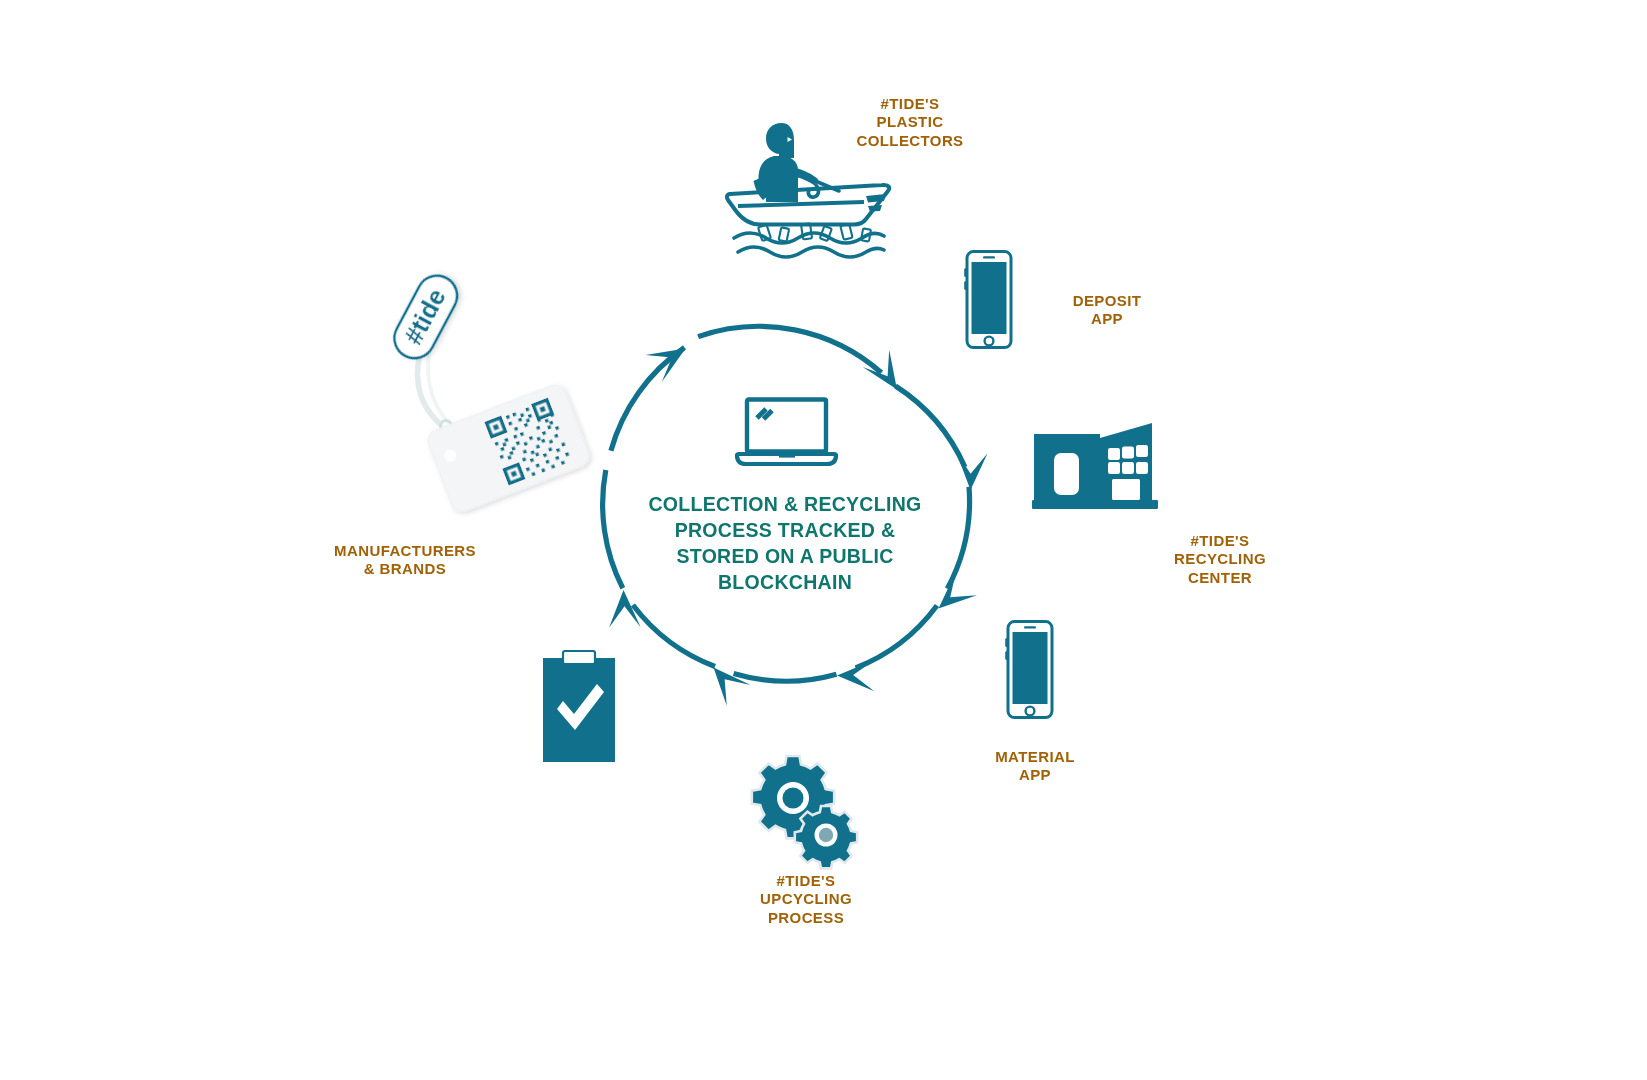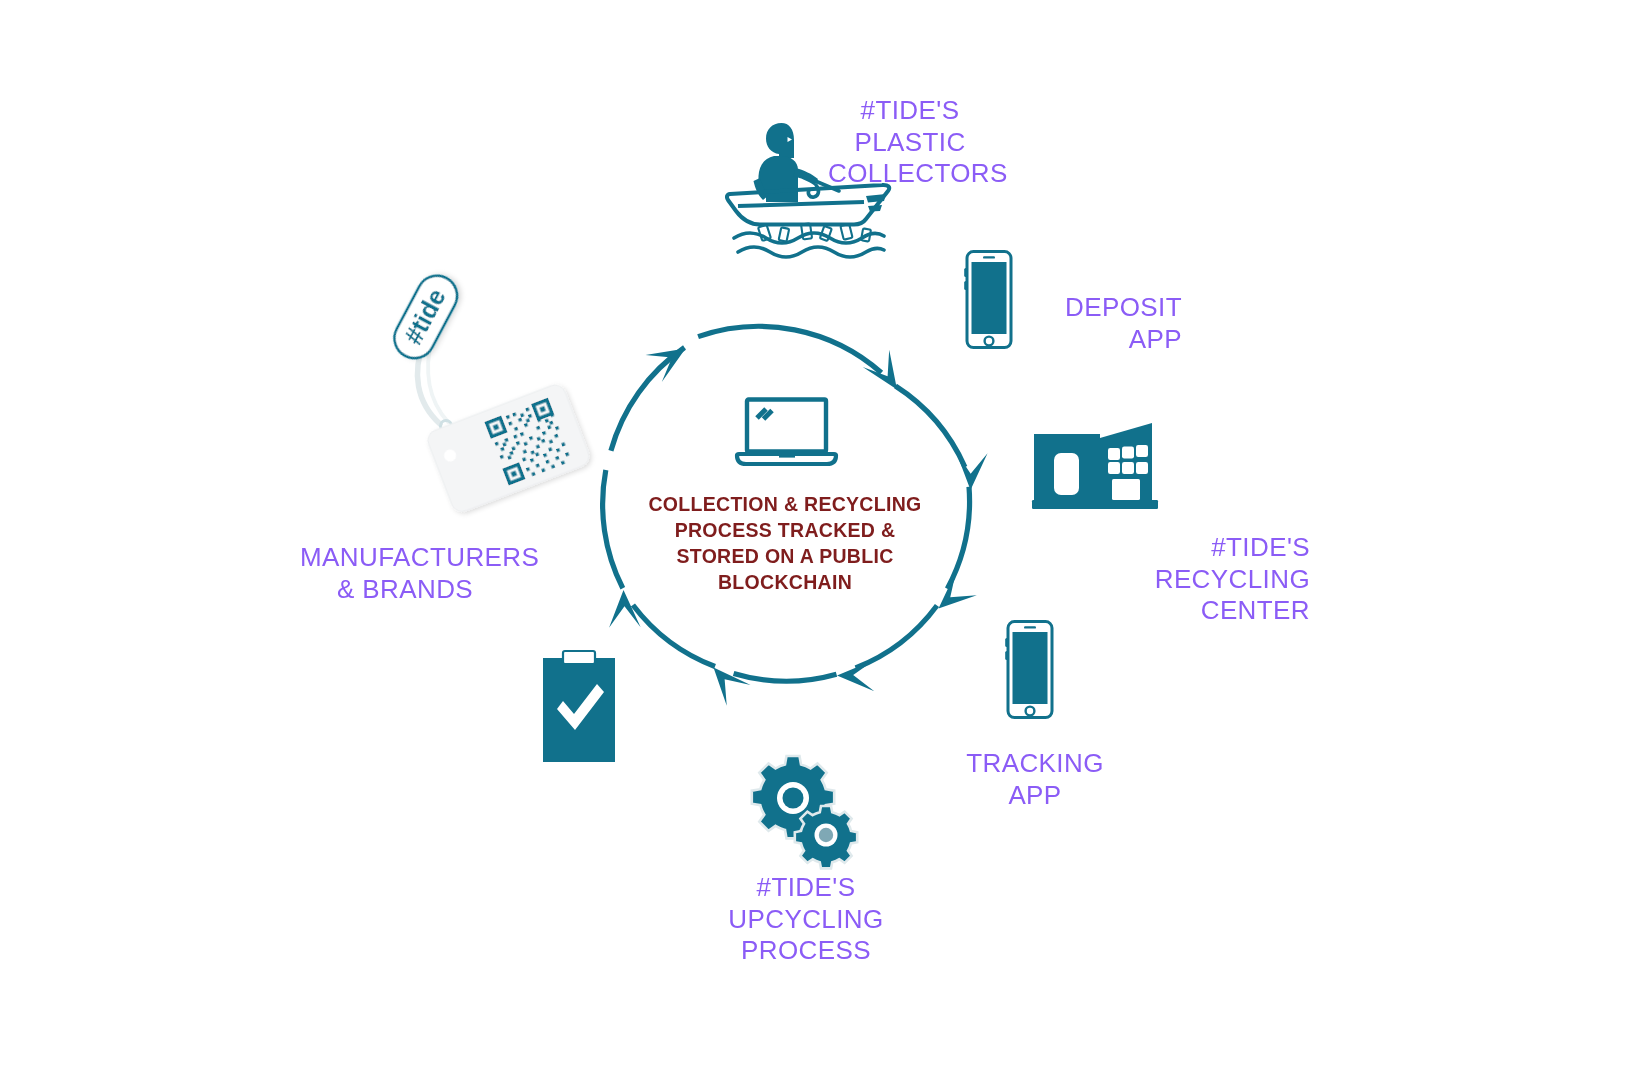--- a/index.html
+++ b/index.html
@@ -12,37 +12,37 @@
   }
   #stage {
     position: relative;
     width: 1647px;
     height: 1080px;
     background: #ffffff;
     overflow: hidden;
   }
   .label {
     position: absolute;
-    color: #8b5cf6;
-    font-weight: normal;
-    font-size: 26px;
+    color: #a16207;
+    font-weight: bold;
+    font-size: 15px;
     line-height: 1.22;
     letter-spacing: 0.4px;
     white-space: pre-line;
   }
   .label.center-align { text-align: center; }
-  .label.left-align { text-align: right; }
+  .label.left-align { text-align: center; }
 
   #center-text {
     position: absolute;
     left: 620px;
     top: 492px;
     width: 330px;
     text-align: center;
-    color: #7f1d1d;
+    color: #0f766e;
     font-weight: bold;
     font-size: 19.5px;
     line-height: 1.33;
     letter-spacing: 0.3px;
     white-space: pre-line;
   }
   .icon-wrap { position: absolute; }
   svg { display: block; overflow: visible; }
 
   
@@ -235,21 +235,21 @@
   <div class="icon-wrap" style="left:1000px; top:620px; width:60px; height:100px;">
     <svg width="60" height="100" viewBox="0 0 60 100" aria-hidden="true">
       <rect x="8" y="1.6" width="44" height="96" rx="6.5" fill="#ffffff" stroke="#11718c" stroke-width="3"></rect>
       <rect x="12.5" y="12" width="35" height="72" fill="#11718c"></rect>
       <rect x="24" y="6.2" width="12" height="2.4" rx="1.2" fill="#11718c"></rect>
       <circle cx="30" cy="91" r="4.4" fill="none" stroke="#11718c" stroke-width="2.4"></circle>
       <rect x="5.2" y="18" width="3.6" height="9" rx="1.6" fill="#11718c"></rect>
       <rect x="5.2" y="31" width="3.6" height="9" rx="1.6" fill="#11718c"></rect>
     </svg>
   </div>
-  <div class="label center-align" style="left:955px; top:748px; width:160px;">TRACKING
+  <div class="label center-align" style="left:955px; top:748px; width:160px;">MATERIAL
 APP</div>
 
   <div class="icon-wrap" style="left:748px; top:753px; width:110px; height:110px;">
     <svg width="110" height="110" viewBox="0 0 110 110" aria-hidden="true">
 
       <g transform="translate(45,45)">
         <path d="M-6.5,-42 H6.5 L8,-33.5 A34 34 0 0 1 17.5,-29.5 L24.5,-34.5 L33.7,-25.3
                  L28.7,-18.3 A34 34 0 0 1 32.7,-8.8 L41.2,-7.3 V5.7 L32.7,7.2
                  A34 34 0 0 1 28.7,16.7 L33.7,23.7 L24.5,32.9 L17.5,27.9
                  A34 34 0 0 1 8,31.9 L6.5,40.4 H-6.5 L-8,31.9

